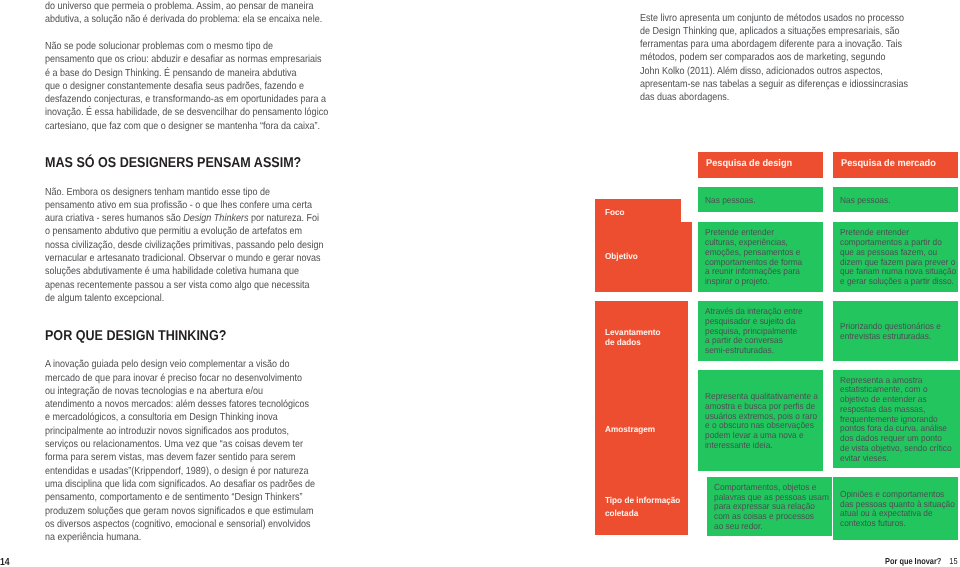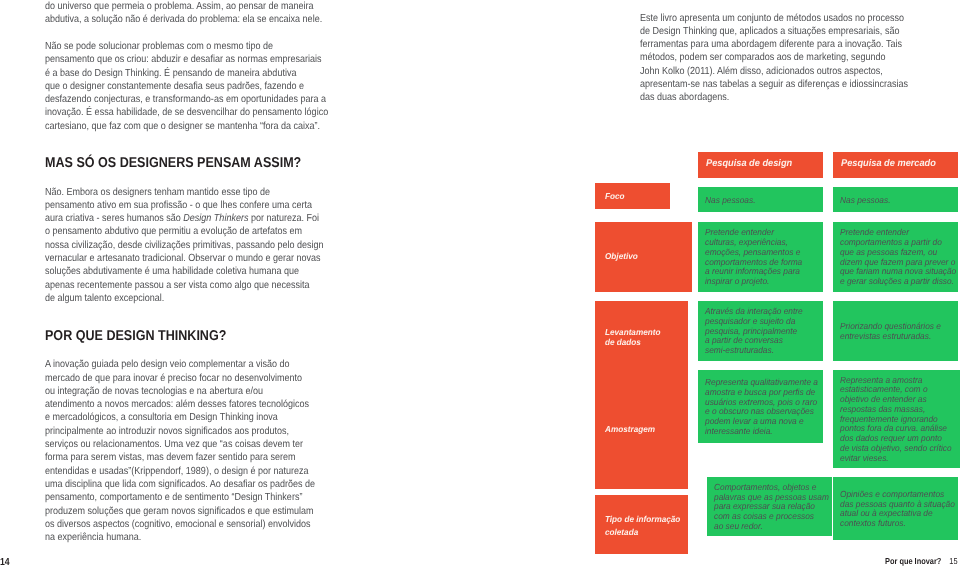--- a/index.html
+++ b/index.html
@@ -10,21 +10,21 @@
        text-rendering:geometricPrecision;}
   .page{position:relative;width:960px;height:567px;overflow:hidden;}
 
   .blk{position:absolute;white-space:pre;transform-origin:0 0;}
   .body{font-size:10.3px;line-height:13.7px;color:#4e4f52;
         transform:scaleX(0.8755) translateZ(0);}
   .head{font-size:14.2px;line-height:14.2px;font-weight:bold;
         color:#231f20;transform:scaleX(0.885) translateZ(0);}
   .body i{font-style:italic;}
 
-  .cellbox{position:absolute;box-sizing:border-box;font-style:italic;}
+  .cellbox{position:absolute;box-sizing:border-box;}
   .lab{background:#ee4e30;}
   .dat{background:#22c55e;}
   .hdr{background:#ee4e30;}
   .ctext{position:absolute;white-space:pre;transform-origin:0 50%;
          transform:scaleX(0.947) translateZ(0);}
   .dat .ctext{font-size:8.8px;line-height:9.78px;color:#4e4f52;
          left:7.4px;top:50%;}
   .lab .ctext{font-size:8.6px;font-weight:bold;color:#fdf0ea;
          left:10px;top:50%;transform:scaleX(0.952) translateZ(0);}
   .hdr .ctext{font-size:9.8px;font-weight:bold;color:#fdf0ea;
@@ -79,21 +79,21 @@
 John Kolko (2011). Além disso, adicionados outros aspectos,
 apresentam-se nas tabelas a seguir as diferenças e idiossincrasias
 das duas abordagens.</div>
   <div>
     <div class="cellbox hdr" style="left:698px;top:152px;width:125px;height:26px">
         <div class="ctext" style="margin-top: -6.7px;">Pesquisa de design</div>
       </div>
     <div class="cellbox hdr" style="left:833px;top:152px;width:125px;height:26px">
         <div class="ctext" style="margin-top: -6.7px;">Pesquisa de mercado</div>
       </div>
-    <div class="cellbox lab" style="left:595px;top:183px;width:75px;height:25.5px">
+    <div class="cellbox lab" style="left:595px;top:199px;width:86px;height:25.5px">
         <div class="ctext" style="line-height: 9.3px; margin-top: -4.14844px;">Foco</div>
       </div>
     <div class="cellbox dat" style="left:698px;top:186.5px;width:125px;height:25.5px">
         <div class="ctext" style="margin-top: -3.59063px;">Nas pessoas.</div>
       </div>
     <div class="cellbox dat" style="left:833px;top:186.5px;width:125px;height:25.5px">
         <div class="ctext" style="margin-top: -3.59063px;">Nas pessoas.</div>
       </div>
     <div class="cellbox lab" style="left:595px;top:222.0px;width:97px;height:69.5px">
         <div class="ctext" style="line-height: 9.3px; margin-top: -4.34844px;">Objetivo</div>
@@ -125,40 +125,40 @@
 a partir de conversas
 semi-estruturadas.</div>
       </div>
     <div class="cellbox dat" style="left:833px;top:301.0px;width:125px;height:59.5px">
         <div class="ctext" style="margin-top: -8.98125px;">Priorizando questionários e
 entrevistas estruturadas.</div>
       </div>
     <div class="cellbox lab" style="left:595px;top:370.0px;width:93px;height:119px">
         <div class="ctext" style="line-height: 9.3px; margin-top: -4.34844px;">Amostragem</div>
       </div>
-    <div class="cellbox dat" style="left:698px;top:370.0px;width:125px;height:73px">
+    <div class="cellbox dat" style="left:698px;top:370.0px;width:125px;height:101px">
         <div class="ctext" style="margin-top: -28.5437px;">Representa qualitativamente a
 amostra e busca por perfis de
 usuários extremos, pois o raro
 e o obscuro nas observações
 podem levar a uma nova e
 interessante ideia.</div>
       </div>
     <div class="cellbox dat" style="left:833px;top:370.0px;width:147px;height:97.5px">
         <div class="ctext" style="margin-top: -43.2156px;">Representa a amostra
 estatisticamente, com o
 objetivo de entender as
 respostas das massas,
 frequentemente ignorando
 pontos fora da curva. análise
 dos dados requer um ponto
 de vista objetivo, sendo crítico
 evitar vieses.</div>
       </div>
-    <div class="cellbox lab" style="left:595px;top:495px;width:93px;height:59.0px">
+    <div class="cellbox lab" style="left:595px;top:476px;width:93px;height:59.0px">
         <div class="ctext" style="line-height: 13.5px; margin-top: -12px;">Tipo de informação
 coletada</div>
       </div>
     <div class="cellbox dat" style="left:707px;top:477.0px;width:125px;height:59.0px">
         <div class="ctext" style="margin-top: -23.6531px;">Comportamentos, objetos e
 palavras que as pessoas usam
 para expressar sua relação
 com as coisas e processos
 ao seu redor.</div>
       </div>

